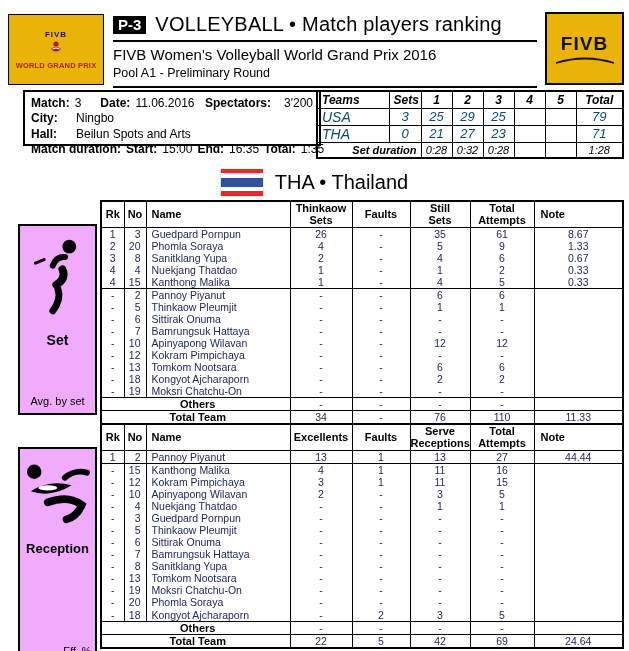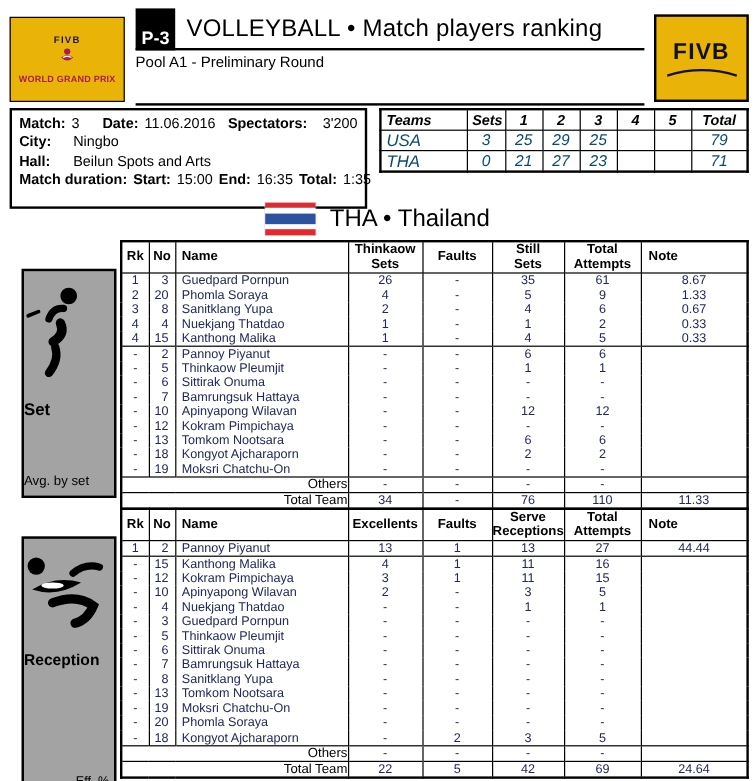--- a/index.html
+++ b/index.html
@@ -12,29 +12,29 @@
               display:flex; flex-direction:column; align-items:center; justify-content:center; }
   .wgp-box { left:8px; top:14px; width:96px; height:71px; border-width:1.5px; }
   .wgp-fivb { font-size:8px; font-weight:bold; color:#1b1464; letter-spacing:1px; }
   .wgp-emblem { margin:1px 0; }
   .wgp-title { font-size:7.5px; font-weight:bold; color:#a91e4d; letter-spacing:.2px; white-space:nowrap; }
   .fivb-box { left:545px; top:12px; width:79px; height:73px; }
   .fivb-word { font-size:19px; font-weight:900; letter-spacing:1px; color:#111; }
 
   .mid-header { position:absolute; left:113px; top:12px; width:424px; height:76px; }
   .title-row { display:flex; align-items:center; gap:9px; height:25px; }
-  .p3-badge { background:#000; color:#fff; font-weight:bold; font-size:15px; padding:18px 5px 2px; line-height:1; }
+  .p3-badge { background:#000; color:#fff; font-weight:bold; font-size:15px; padding:1px 5px 2px; line-height:1; }
   .doc-title { font-size:20px; letter-spacing:.2px; white-space:nowrap; }
   .mid-rule { border-top:2px solid #000; margin-top:3px; }
   .sub-title { font-size:15px; margin-top:4px; white-space:nowrap; }
   .round-title { font-size:12.5px; margin-top:3px; }
   .header-bottom-rule { position:absolute; left:113px; top:86px; width:424px; border-top:2px solid #000; }
 
   
-  .match-box { position:absolute; left:8px; top:90px; width:298px; height:84px;
+  .match-box { position:absolute; left:23px; top:90px; width:298px; height:56px;
                border:2px solid #000; padding:3px 6px 0 6px; font-size:12px; }
   .mi-line { display:flex; gap:5px; height:15.5px; align-items:center; white-space:nowrap; }
   .mi-push { margin-left:auto; }
   .mi-spec-val { margin-left:8px; }
   .mi-lab { font-weight:bold; }
   .mi-lab-w { font-weight:bold; width:40px; }
 
   
   .teams-table { position:absolute; left:316px; top:90px; width:306px; border-collapse:collapse;
                  table-layout:fixed; border:2px solid #000;font-style:italic; }
@@ -47,22 +47,22 @@
   .teams-table td.dur-lab { text-align:right; font-weight:bold; font-size:11.5px; }
 
   
   .team-banner { position:absolute; left:0; top:166px; width:629px; height:32px;
                  display:flex; align-items:center; justify-content:center; gap:12px; }
   .flag { width:42px; height:27px; display:flex; flex-direction:column; box-shadow:0 0 0 .5px #ccc; }
   .flag .r { background:#e8262d; flex:1.1; } .flag .w { background:#fff; flex:1; } .flag .b { background:#2d52a0; flex:2.1; }
   .team-title { font-size:20px; }
 
   
-  .side-box { position:absolute; left:18px; width:79px; border:2px solid #000; background:#a3a3a3;
-              display:flex; flex-direction:column; align-items:flex-start; }
+  .side-box { position:absolute; left:18px; width:79px; border:2px solid #000; background:#f0abfc;
+              display:flex; flex-direction:column; align-items:center; }
   .set-box { top:224px; height:191px; }
   .rec-box { top:447px; height:231px; }
   .side-icon { margin-top:10px; }
   .side-label { font-weight:bold; font-size:14px; margin-top:10px; }
   .side-spacer { flex:1; }
   .side-foot { font-size:11px; margin-bottom:6px; }
   .rec-foot { align-self:flex-end; text-align:right; padding-right:4px; font-size:10.5px; line-height:13px; margin-bottom:5px; }
 
   
   .stats { position:absolute; left:100px; width:522px; border-collapse:collapse; table-layout:fixed;
@@ -71,21 +71,21 @@
               height:26px; text-align:center; vertical-align:middle; white-space:pre-line; padding:0; }
   .stats th.h-name { text-align:left; padding-left:5px; }
   .stats th.h-note { text-align:left; padding-left:6px; }
   .stats td { border-left:1px solid #000; border-right:1px solid #000; padding:0; font-size:10.5px;
               color:#20295a; text-align:center; overflow:hidden; white-space:nowrap; }
   .t-set td { height:11.8px; }
   .t-rec td { height:12.1px; }
   .stats td.rk { text-align:center; }
   .stats td.no { text-align:right; padding-right:5px; }
   .stats td.name { text-align:left; padding-left:5px; }
-  .stats td.lbl { text-align:right; padding-left:4px; font-weight:normal; color:#000; font-size:11px; }
+  .stats td.lbl { text-align:center; padding-left:4px; font-weight:bold; color:#000; font-size:11px; }
   .stats tr.sep td { border-top:1.5px solid #000; }
   .t-set { top:200px; }
   .t-rec { top:423px; }
 </style>
 </head>
 <body>
 
 <div class="page">
 
   <div class="logo-box wgp-box">
@@ -99,20 +99,21 @@
     </span>
     <span class="wgp-title">WORLD GRAND PRIX</span>
   </div>
 
   <div class="mid-header">
     <div class="title-row">
       <span class="p3-badge">P-3</span>
       <span class="doc-title">VOLLEYBALL • Match players ranking</span>
     </div>
     <div class="mid-rule"></div>
+    <div class="sub-title">FIVB Women's Volleyball World Grand Prix 2016</div>
     <div class="round-title">Pool A1 - Preliminary Round</div>
   </div>
   <div class="header-bottom-rule"></div>
 
   <div class="logo-box fivb-box">
     <span class="fivb-word">FIVB</span>
     <svg width="62" height="10" viewBox="0 0 62 10">
       <path d="M2 8 Q31 -1 60 8" stroke="#111" stroke-width="1.8" fill="none"></path>
     </svg>
   </div>
@@ -180,20 +181,29 @@
     <tr>
       <td class="tm">THA</td>
       <td>0</td>
       <td>21</td>
       <td>27</td>
       <td>23</td>
       <td></td>
       <td></td>
       <td>71</td>
     </tr>
+    <tr class="dur">
+      <td class="dur-lab" colspan="2">Set duration</td>
+      <td>0:28</td>
+      <td>0:32</td>
+      <td>0:28</td>
+      <td></td>
+      <td></td>
+      <td>1:28</td>
+    </tr>
   </tbody>
     </table>
 
   <div class="team-banner">
     <span class="flag">
       <span class="r"></span>
         <span class="w"></span>
         <span class="b"></span>
         <span class="w"></span>
         <span class="r"></span>

